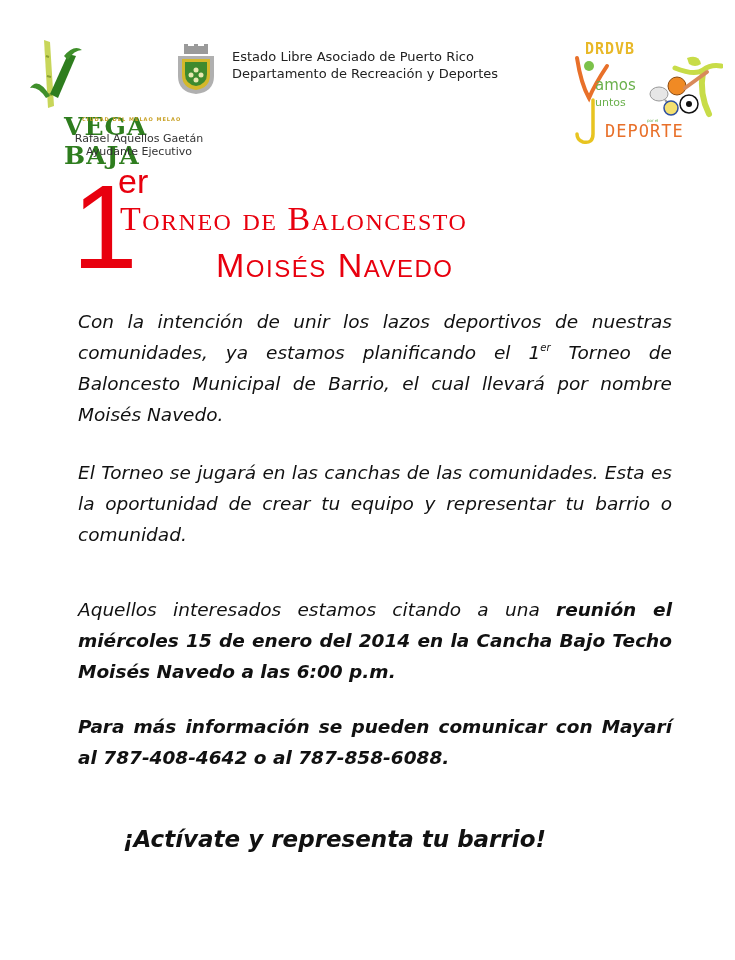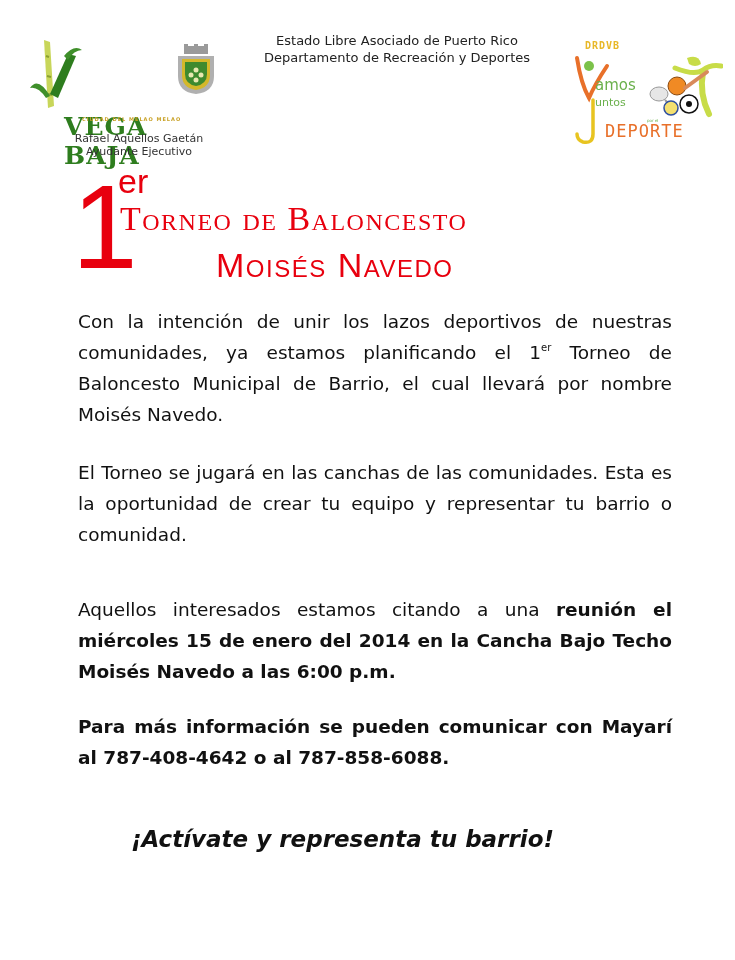--- a/index.html
+++ b/index.html
@@ -8,53 +8,53 @@
 
   
   .logo-left { position: absolute; left: 24px; top: 36px; width: 200px; height: 100px; }
   .vb-word { position: absolute; left: 40px; top: 57px; font-family: "DejaVu Serif", serif;
              font-weight: bold; font-size: 25px; color: #2e7d1e; letter-spacing: 1px; margin-top: 19px; }
   .vb-sub { position: absolute; left: 58px; top: 80px; font-size: 5px; color: #c9a227; letter-spacing: 1px; font-weight: bold; }
   .vb-name { position: absolute; left: 40px; top: 96px; font-size: 11px; color: #333; width: 150px; text-align: center; line-height: 13px; }
   .vb-cane { position: absolute; left: 0; top: 0; }
   .vb-shield { position: absolute; left: 150px; top: 8px; }
 
-  .header-center { position: absolute; left: 232px; top: 32px; width: 330px; text-align: center;
+  .header-center { position: absolute; left: 232px; top: 48px; width: 330px; text-align: left;
                    font-size: 13px; line-height: 17px; color: #222; }
 
   .logo-right { position: absolute; left: 565px; top: 36px; width: 160px; height: 112px; }
-  .dr-title { position: absolute; left: 20px; top: 4px; font-weight: bold; font-size: 10px; color: #e8b828;
+  .dr-title { position: absolute; left: 20px; top: 4px; font-weight: bold; font-size: 15px; color: #e8b828;
               font-family: "DejaVu Sans Mono", monospace; letter-spacing: 1px; }
   .dr-amos { position: absolute; left: 30px; top: 40px; font-size: 15px; color: #6ab04c; }
   .dr-untos { position: absolute; left: 30px; top: 60px; font-size: 11px; color: #6ab04c; }
   .dr-porel { position: absolute; left: 82px; top: 82px; font-size: 4px; color: #6ab04c; }
   .dr-deporte { position: absolute; left: 40px; top: 85px; font-size: 17px; color: #e8702a; letter-spacing: 1px;
                 font-family: "DejaVu Sans Mono", monospace; }
 
   
   .title-one { position: absolute; left: 72px; top: 168px; font-family: "Liberation Sans", sans-serif;
                font-size: 118px; line-height: 118px; color: #e8000e; font-weight: normal; }
   .title-sup { position: absolute; left: 118px; top: 162px; font-family: "Liberation Sans", sans-serif;
                font-size: 34px; color: #e8000e; }
   .title-line1 { position: absolute; left: 120px; top: 200px; font-family: Liberation Serif, serif;
                  color: #e8000e; font-size: 34px; font-variant: small-caps; letter-spacing: 1.5px; white-space: nowrap; }
   .title-line2 { position: absolute; left: 216px; top: 246px; font-family: "Liberation Sans", sans-serif;
                  color: #e8000e; font-size: 34px; font-variant: small-caps; letter-spacing: 1.5px; white-space: nowrap; }
 
   
   .para { position: absolute; left: 78px; width: 594px; font-family: "DejaVu Sans", sans-serif;
-          font-size: 18.5px; line-height: 31px; text-align: justify; color: #111; }
+          font-size: 18.5px; line-height: 31px; text-align: justify; color: #111; font-style: italic; }
   .p1 { top: 306px; }
   .p2 { top: 457px; }
   .p3 { top: 594px; }
   .p4 { top: 711px; font-weight: bold; }
   .para sup { font-size: 10px; vertical-align: 8px; line-height: 0; }
   .para b { font-weight: bold; }
 
-  .closing { position: absolute; left: 16px; top: 826px; width: 653px; text-align: center;
+  .closing { position: absolute; left: 8px; top: 826px; width: 653px; text-align: center;
              font-family: "DejaVu Sans", sans-serif; font-weight: bold; font-style: italic;
              font-size: 23px; color: #111; }
 </style>
 </head>
 <body>
 
 <div class="logo-left">
   <svg class="vb-cane" width="60" height="75" viewBox="0 0 60 75">
     <path d="M20 4 L26 6 L30 70 L24 72 Z" fill="#c8d65a"></path>
     <path d="M22 20 L25 21 M23 40 L27 41 M24 58 L28 59" stroke="#8aa030" stroke-width="2"></path>

